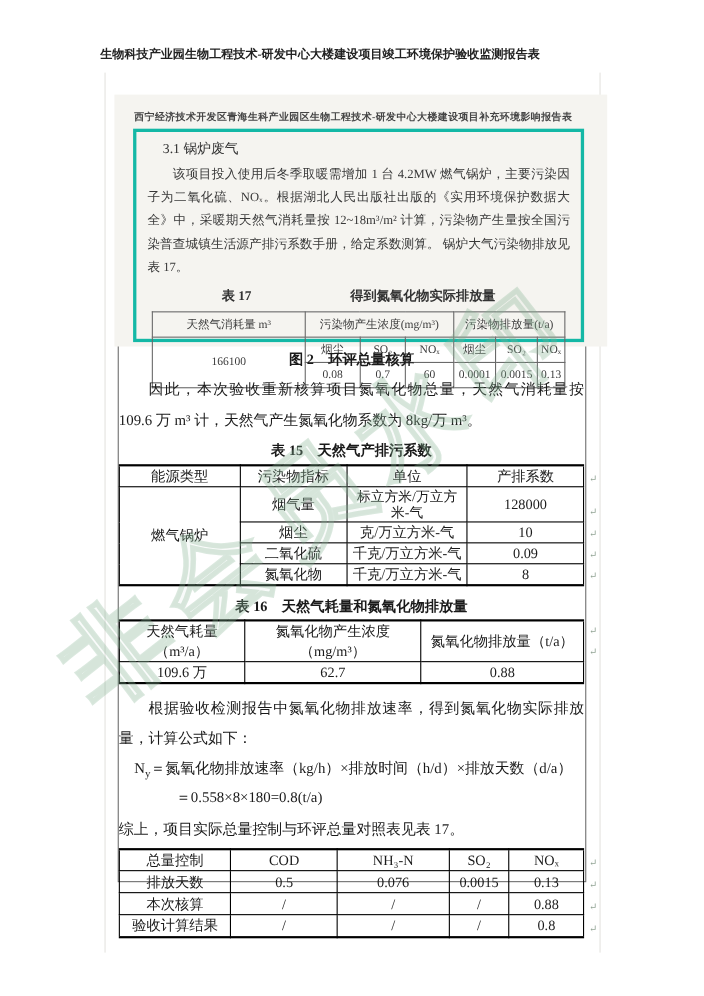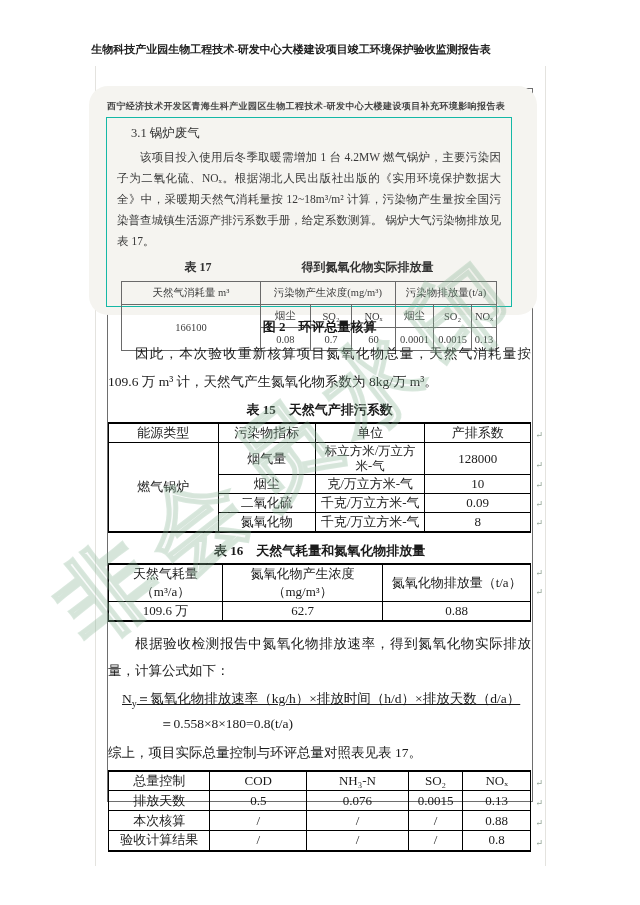--- a/index.html
+++ b/index.html
@@ -7,24 +7,24 @@
         font-family:"Liberation Serif","DejaVu Serif",serif;color:#1a1a1a;}
   
   .edge{position:absolute;width:1px;top:66px;height:800px;background:#e4e3df;}
   .edge-l{left:95px}.edge-r{left:545px}
   .doc-header{position:absolute;top:42px;left:0;right:0;text-align:center;
         font-size:11px;font-weight:bold;color:#222;letter-spacing:0px;}
   
   .outer-box{position:absolute;left:107px;top:88px;width:424px;height:712px;
         border:1px solid #6e6e6e;z-index:1;}
   
-  .scan{position:absolute;left:89px;top:86px;width:448px;height:229px;
-        background:#f5f4f0;z-index:2;color:#3a3a3a;border-radius:19px;}
+  .scan{position:absolute;left:104px;top:86px;width:448px;height:229px;
+        background:#f5f4f0;z-index:2;color:#3a3a3a;}
   .scan-header{padding:14px 0 0 18px;font-size:9px;font-weight:bold;color:#454545;letter-spacing:.4px;}
-  .scan-box{position:absolute;left:17px;top:31px;width:404px;height:188px;border:1px solid #14b8a6;}
+  .scan-box{position:absolute;left:17px;top:31px;width:404px;height:188px;border:3px solid #14b8a6;}
   .scan-section{margin:7px 0 0 24px;font-size:12.5px;color:#333;}
   .scan-para{margin:5px 10px 0 10px;font-size:11.5px;line-height:21px;text-indent:2em;
         text-align:justify;color:#383838;}
   .scan-tbl-title{display:flex;justify-content:center;gap:90px;margin-top:7px;
         font-size:12px;font-weight:bold;color:#333;}
   .scan-table{border-collapse:collapse;width:93%;margin:5px auto 2px;font-size:10.5px;color:#3c3c3c;}
   .scan-table td{border:1px solid #6a6a6a;text-align:center;vertical-align:middle;padding:0;}
   .scan-table tr{height:23px;}
   .scan-table .c1{width:37%;}
   
@@ -32,21 +32,21 @@
   .fig-caption{margin-top:3px;text-align:center;font-weight:bold;font-size:13px;}
   .para{margin-top:4px;font-size:13.5px;line-height:28px;text-indent:2em;text-align:justify;}
   .para.noindent{text-indent:0;}
   .tbl-title{margin-top:5px;text-align:center;font-weight:bold;font-size:13px;}
   .tbl-wrap{position:relative;margin-top:3px;}
   table.grid{border-collapse:collapse;width:100%;font-size:13px;
         border-top:2px solid #000;border-bottom:2px solid #000;}
   table.grid td{border:1px solid #000;text-align:center;vertical-align:middle;padding:0 2px;}
   table.grid tr{height:19px;}
   .unit-wrap{font-size:12.5px;line-height:15px;}
-  .formula{margin:6px 4px 0 14px;font-size:13.5px;text-decoration:underline;}
+  .formula{margin:6px 4px 0 14px;font-size:13.5px;}
   .formula sub{font-size:10px;}
   .formula-2{margin:6px 14px 0 52px;font-size:13.5px;}
   .pmark{position:absolute;right:-12px;font-size:9px;color:#93a596;z-index:3;}
   .page-num{position:absolute;top:841px;left:0;right:0;text-align:center;font-size:11px;color:#333;z-index:2;}
   
   .watermark{position:absolute;left:50%;top:450px;transform:translate(-50%,-50%) rotate(-38deg);
         z-index:5;pointer-events:none;font-size:96px;font-weight:bold;letter-spacing:16px;
         white-space:nowrap;color:rgba(140,180,150,0.05);
         -webkit-text-stroke:2px rgba(134,178,147,0.30);}
 </style>

